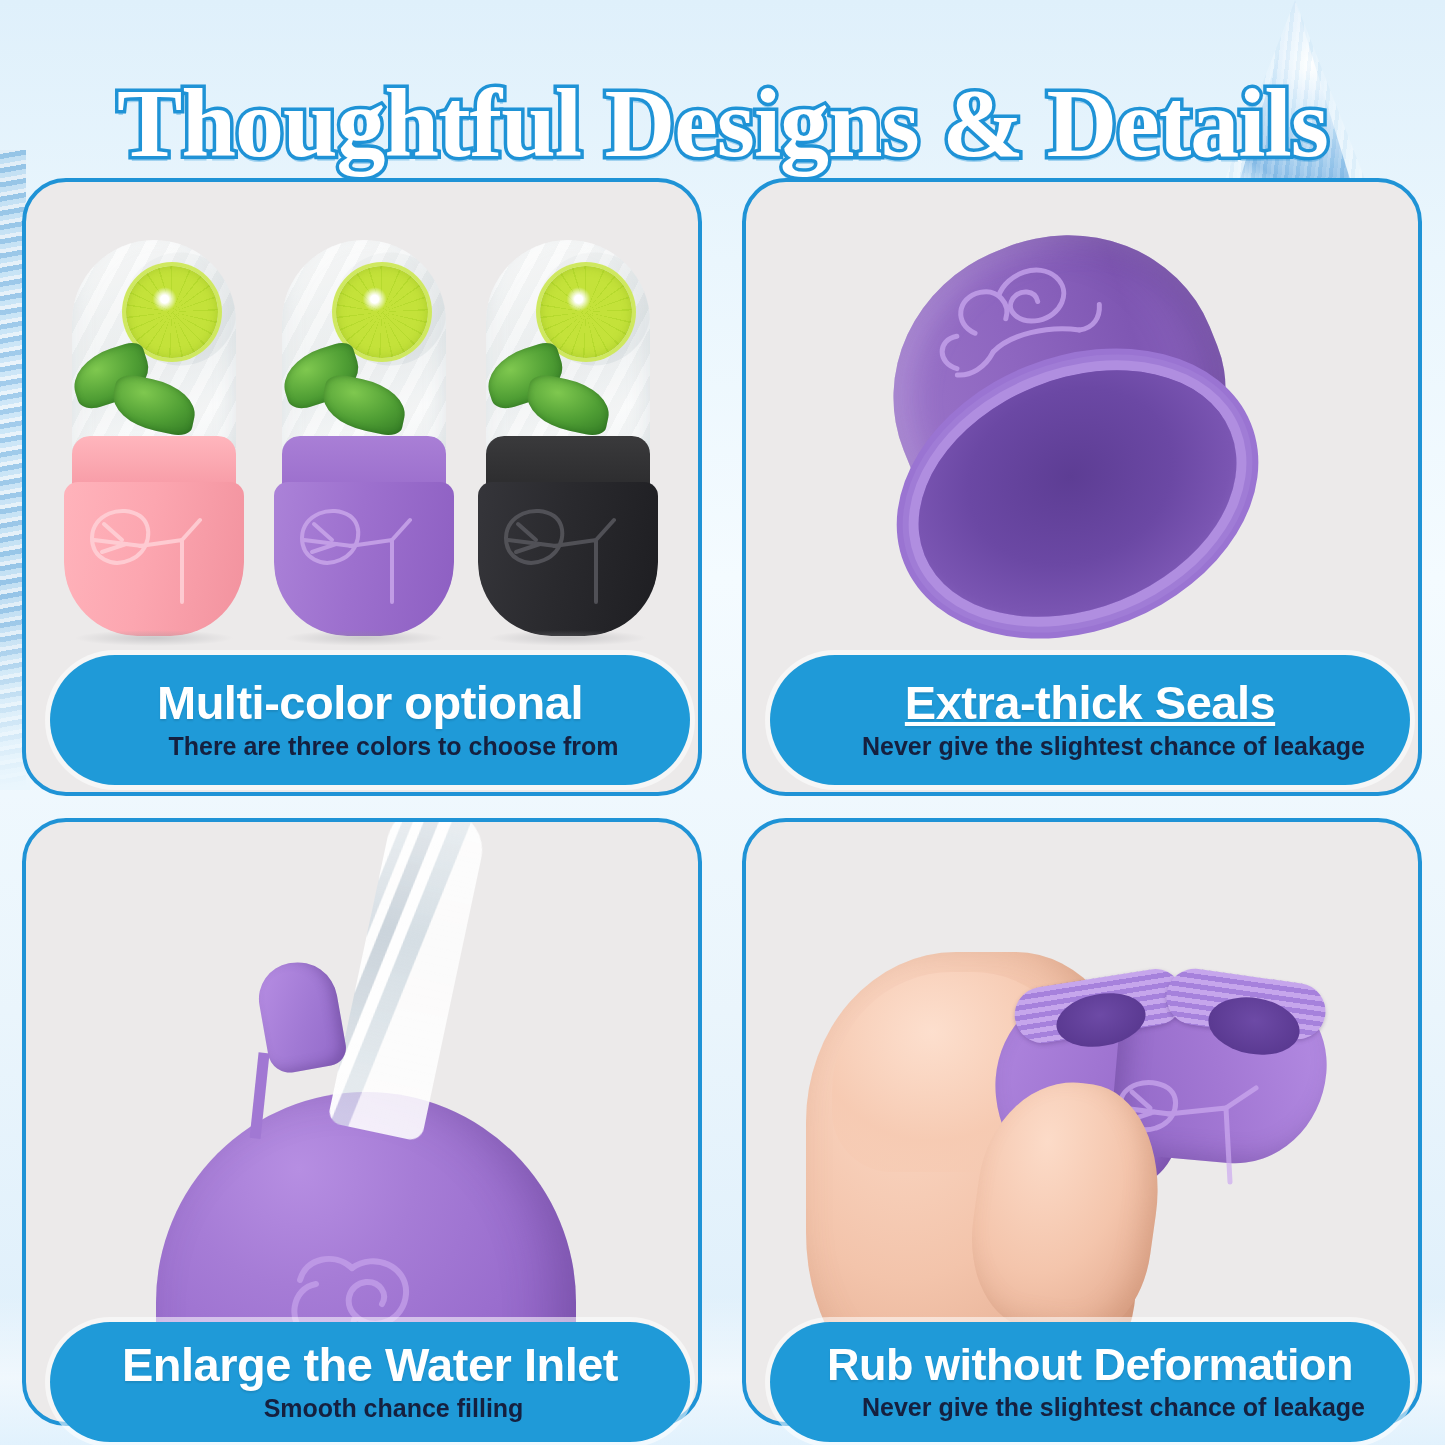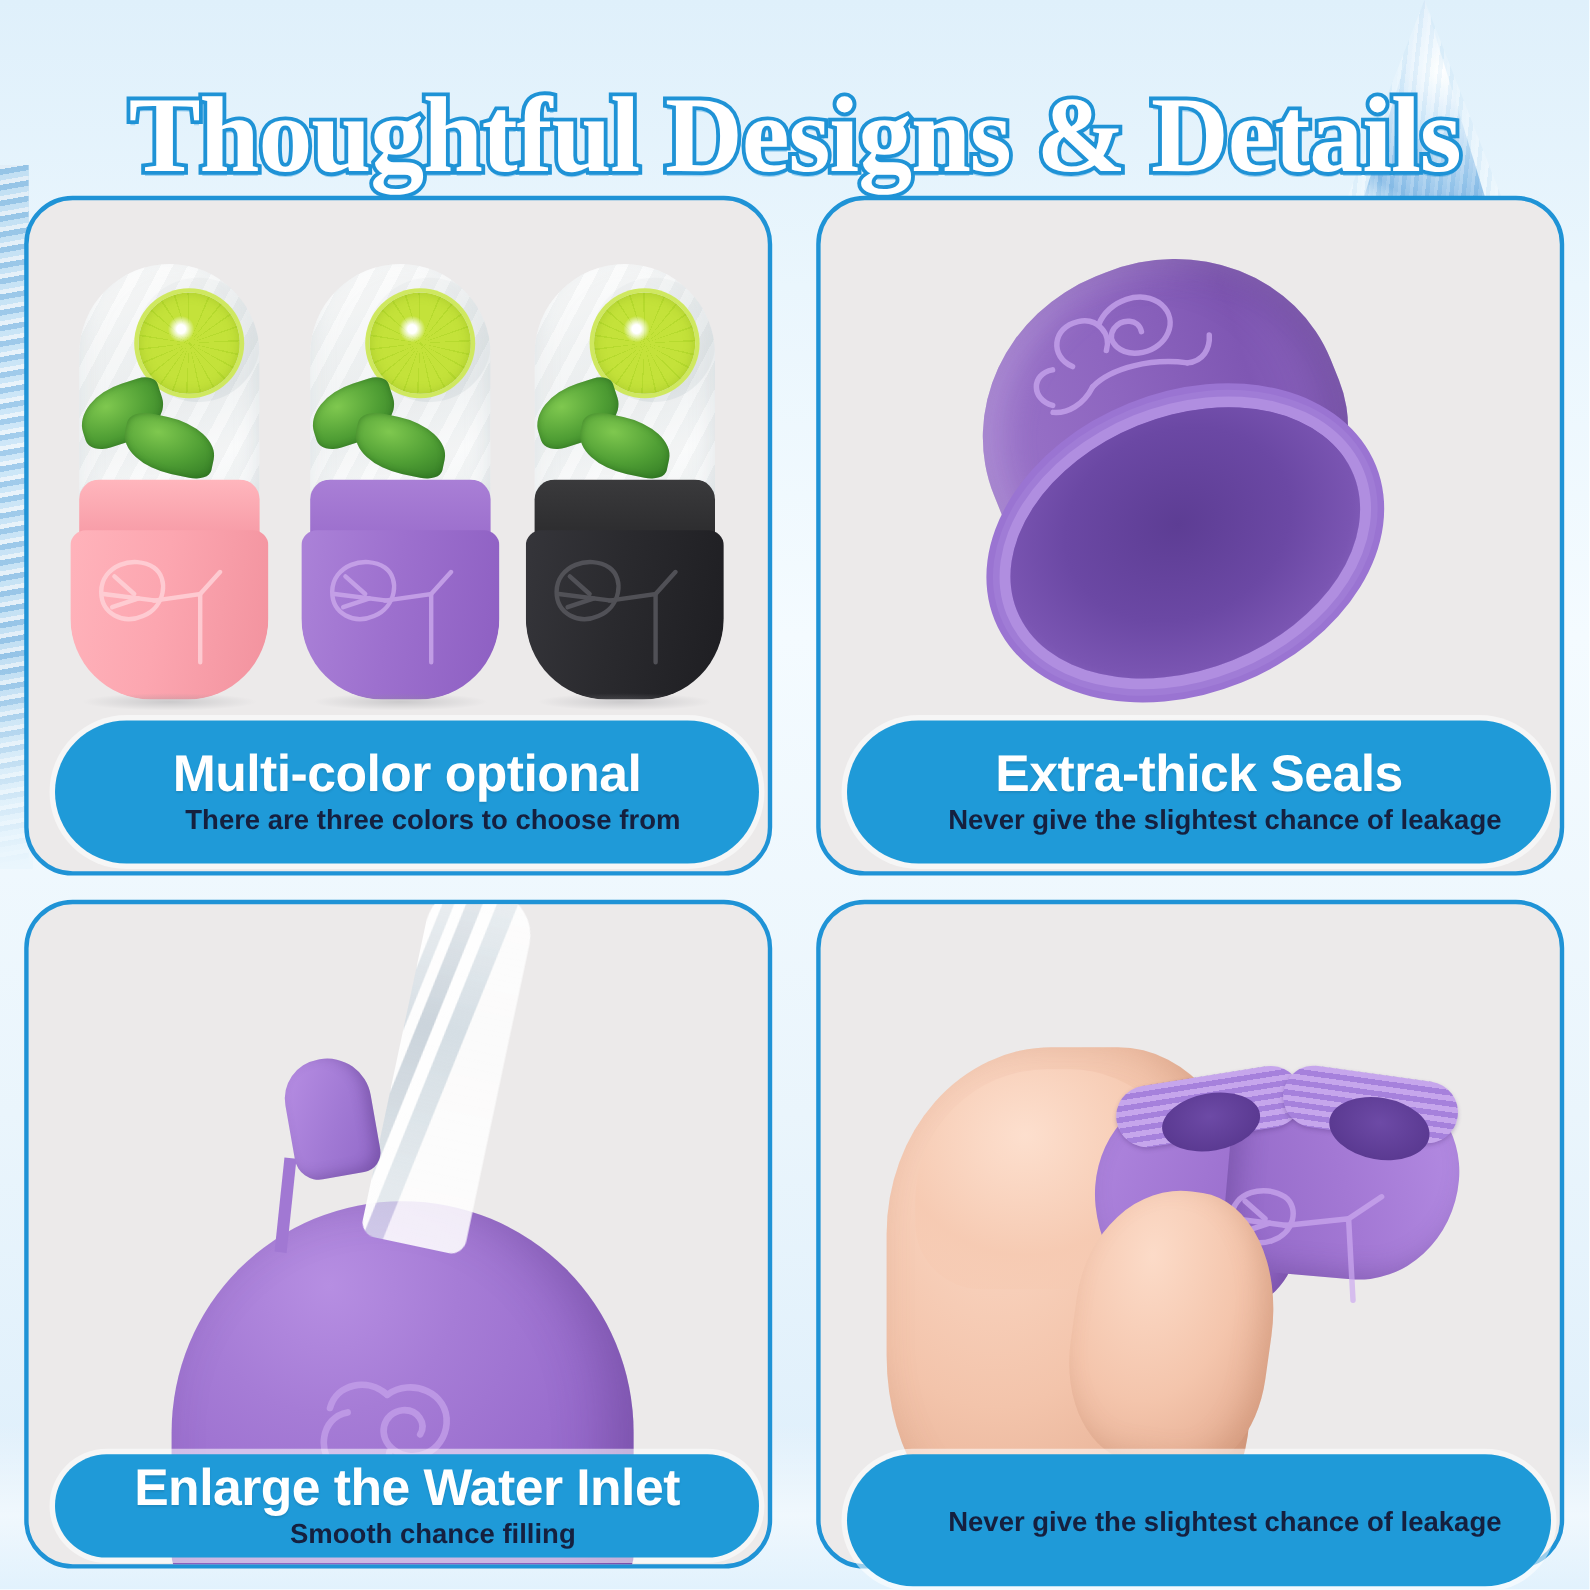--- a/index.html
+++ b/index.html
@@ -89,33 +89,33 @@
     position:absolute;
     border-radius:70px;
     background:#1f9ad8;
     color:#fff;
     display:flex;flex-direction:column;align-items:center;justify-content:center;
     box-shadow:0 0 0 5px rgba(255,255,255,.55);
     z-index:5;
   }
   #banner-tl{left:50px;  top:655px; width:640px; height:130px;}
   #banner-tr{left:770px; top:655px; width:640px; height:130px;}
-  #banner-bl{left:50px;  top:1322px;width:640px; height:94px;}
+  #banner-bl{left:50px;  top:1322px;width:640px; height:120px;}
   #banner-br{left:770px; top:1322px;width:640px; height:120px;}
   .banner .b-title{
     font-size:45px;font-weight:bold;line-height:1.02;
     color:#ffffff;letter-spacing:-.5px;white-space:nowrap;
     text-shadow:0 2px 2px rgba(0,0,0,.10);
   }
   .banner .b-sub{
     font-size:25px;font-weight:bold;line-height:1.1;margin-top:6px;
     color:#15203f;white-space:nowrap;margin-left:47px;
   }
   #banner-tl .b-title{font-size:47px;}
-  #banner-tr .b-title{font-size:47px;}
+  #banner-tr .b-title{font-size:47px;text-decoration:underline;}
   #banner-bl .b-title{font-size:47px;}
   #banner-br .b-title{font-size:45px;}
 
   
   .cup{position:absolute;width:180px;height:400px;}
   .cup .ice{
     position:absolute;left:8px;top:0;width:164px;height:230px;
     border-radius:82px 82px 16px 16px;
     background:
       radial-gradient(circle 70px at 66% 30%, rgba(255,255,255,.0) 0 56px, rgba(255,255,255,.5) 57px 100%),
@@ -461,16 +461,17 @@
     <div class="b-title">Extra-thick Seals</div>
     <div class="b-sub">Never give the slightest chance of leakage</div>
   </div>
 
   <div class="banner" id="banner-bl">
     <div class="b-title">Enlarge the Water Inlet</div>
     <div class="b-sub">Smooth chance filling</div>
   </div>
 
   <div class="banner" id="banner-br">
+    <div class="b-title">Rub without Deformation</div>
     <div class="b-sub">Never give the slightest chance of leakage</div>
   </div>
 
 </div>
 
 </body></html>

